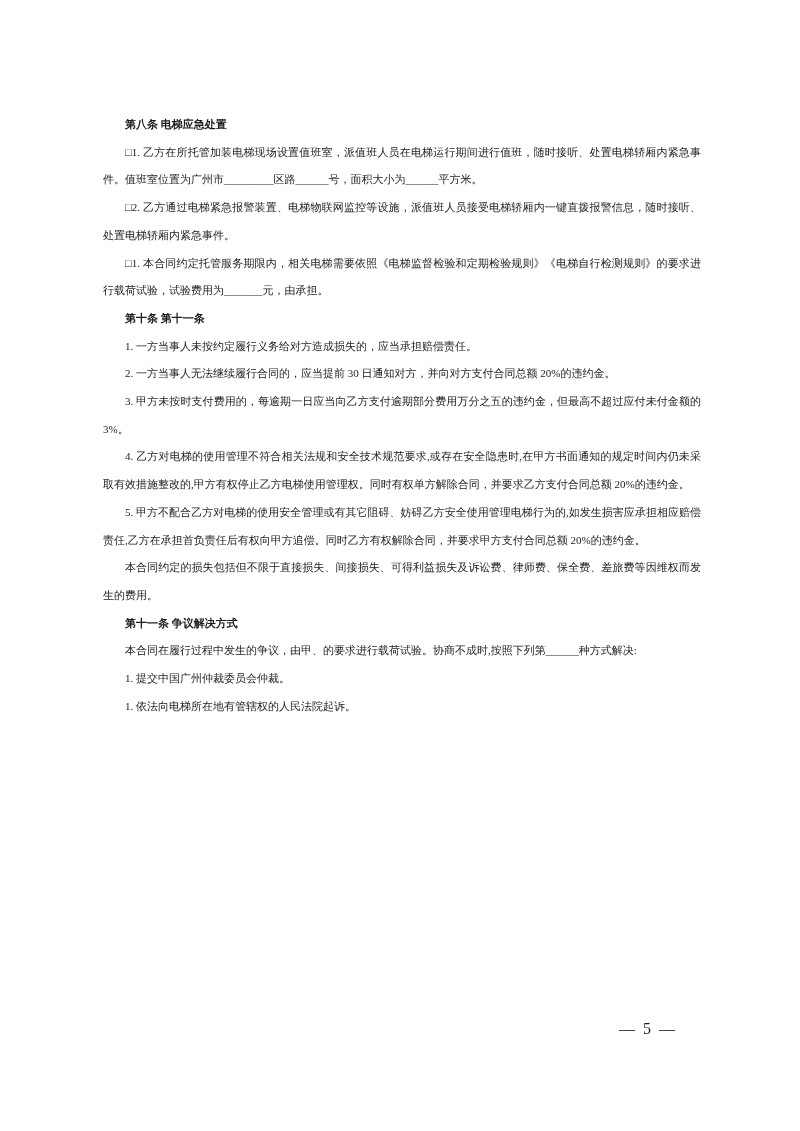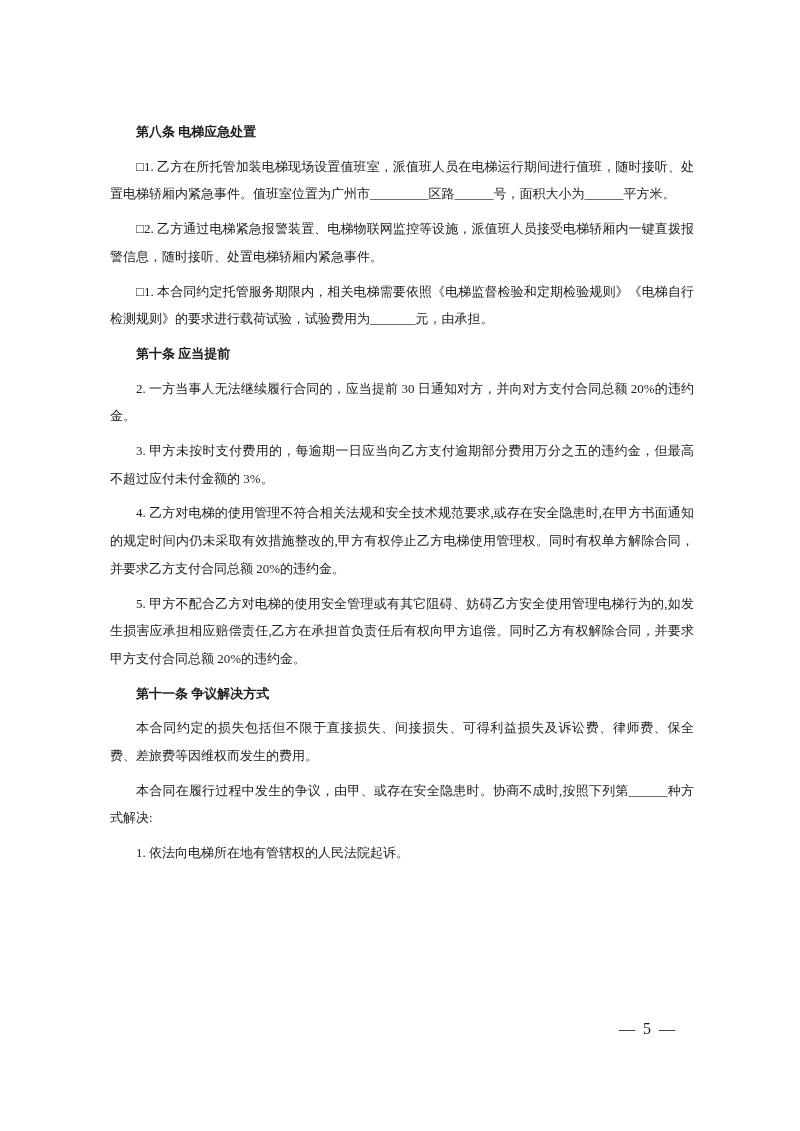--- a/index.html
+++ b/index.html
@@ -16,22 +16,22 @@
     font-family: "Liberation Serif", "DejaVu Serif", serif;
     color: #1c1c1c;
   }
   .document-body {
     position: absolute;
     left: 103px;
     top: 111px;
     width: 598px;
   }
   .para {
-    margin: 7px;
-    font-size: 13px;
+    margin: 0;
+    font-size: 11px;
     line-height: 27.7px;
     text-align: justify;
     text-justify: inter-character;
     text-indent: 2em;
     word-break: break-all;
     white-space: normal;
   }
   .para.heading {
     font-weight: bold;
     text-align: left;
@@ -50,24 +50,26 @@
 </head>
 <body>
 
 <div class="page">
   <div class="document-body">
 
   <p class="para heading">第八条 电梯应急处置</p>
       <p class="para body">□1. 乙方在所托管加装电梯现场设置值班室，派值班人员在电梯运行期间进行值班，随时接听、处置电梯轿厢内紧急事件。值班室位置为广州市_________区路______号，面积大小为______平方米。</p>
       <p class="para body">□2. 乙方通过电梯紧急报警装置、电梯物联网监控等设施，派值班人员接受电梯轿厢内一键直拨报警信息，随时接听、处置电梯轿厢内紧急事件。</p>
       <p class="para body">□1. 本合同约定托管服务期限内，相关电梯需要依照《电梯监督检验和定期检验规则》《电梯自行检测规则》的要求进行载荷试验，试验费用为_______元，由承担。</p>
-      <p class="para heading">第十条 应当提前</p>
+      <p class="para heading">第十条 第十一条</p>
+      <p class="para body">1. 一方当事人未按约定履行义务给对方造成损失的，应当承担赔偿责任。</p>
       <p class="para body">2. 一方当事人无法继续履行合同的，应当提前 30 日通知对方，并向对方支付合同总额 20%的违约金。</p>
       <p class="para body">3. 甲方未按时支付费用的，每逾期一日应当向乙方支付逾期部分费用万分之五的违约金，但最高不超过应付未付金额的 3%。</p>
       <p class="para body">4. 乙方对电梯的使用管理不符合相关法规和安全技术规范要求,或存在安全隐患时,在甲方书面通知的规定时间内仍未采取有效措施整改的,甲方有权停止乙方电梯使用管理权。同时有权单方解除合同，并要求乙方支付合同总额 20%的违约金。</p>
       <p class="para body">5. 甲方不配合乙方对电梯的使用安全管理或有其它阻碍、妨碍乙方安全使用管理电梯行为的,如发生损害应承担相应赔偿责任,乙方在承担首负责任后有权向甲方追偿。同时乙方有权解除合同，并要求甲方支付合同总额 20%的违约金。</p>
+      <p class="para body">本合同约定的损失包括但不限于直接损失、间接损失、可得利益损失及诉讼费、律师费、保全费、差旅费等因维权而发生的费用。</p>
       <p class="para heading">第十一条 争议解决方式</p>
-      <p class="para body">本合同约定的损失包括但不限于直接损失、间接损失、可得利益损失及诉讼费、律师费、保全费、差旅费等因维权而发生的费用。</p>
-      <p class="para body">本合同在履行过程中发生的争议，由甲、或存在安全隐患时。协商不成时,按照下列第______种方式解决:</p>
+      <p class="para body">本合同在履行过程中发生的争议，由甲、的要求进行载荷试验。协商不成时,按照下列第______种方式解决:</p>
+      <p class="para body">1. 提交中国广州仲裁委员会仲裁。</p>
       <p class="para body">1. 依法向电梯所在地有管辖权的人民法院起诉。</p>
     </div>
   <div class="page-number">— 5 —</div>
 </div>
 
 </body></html>

